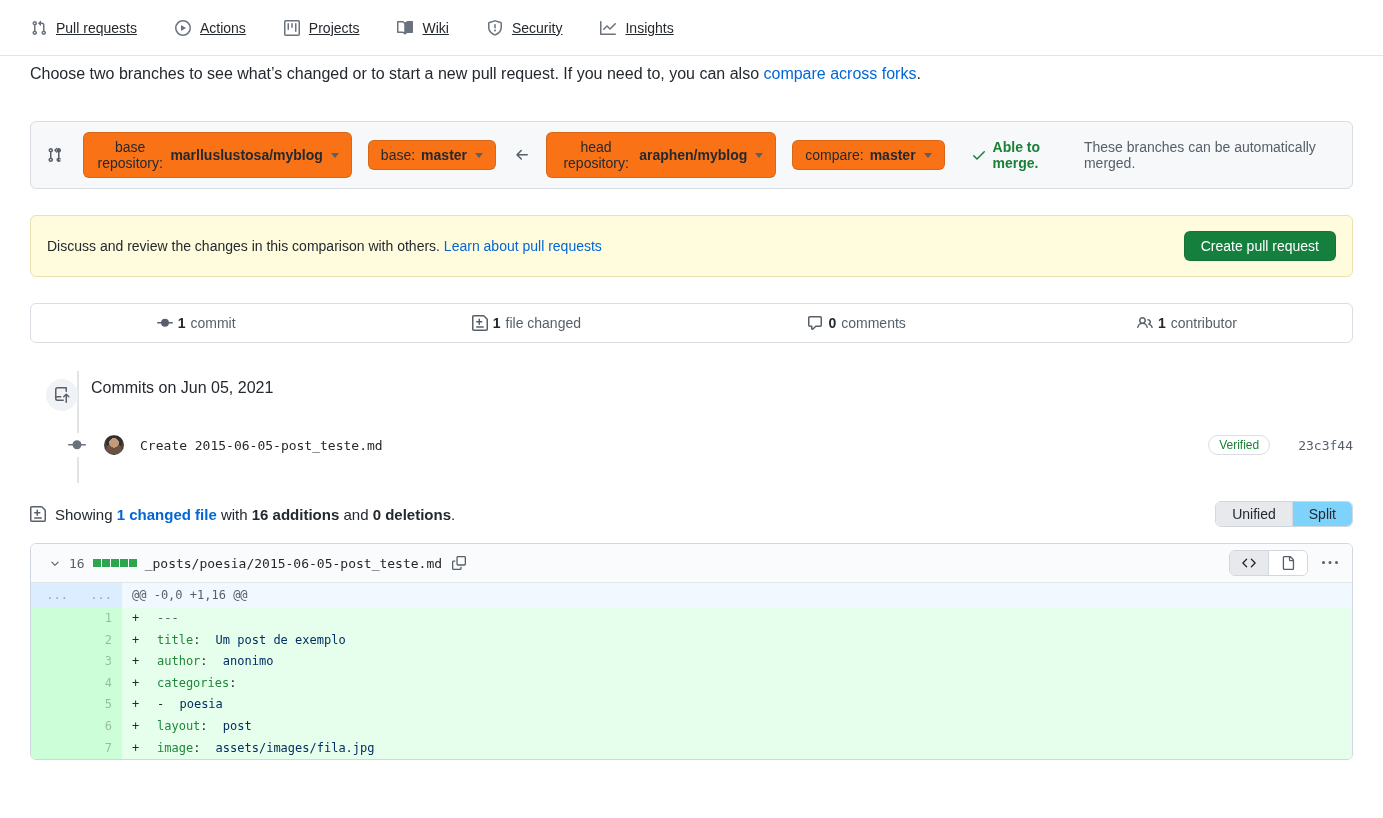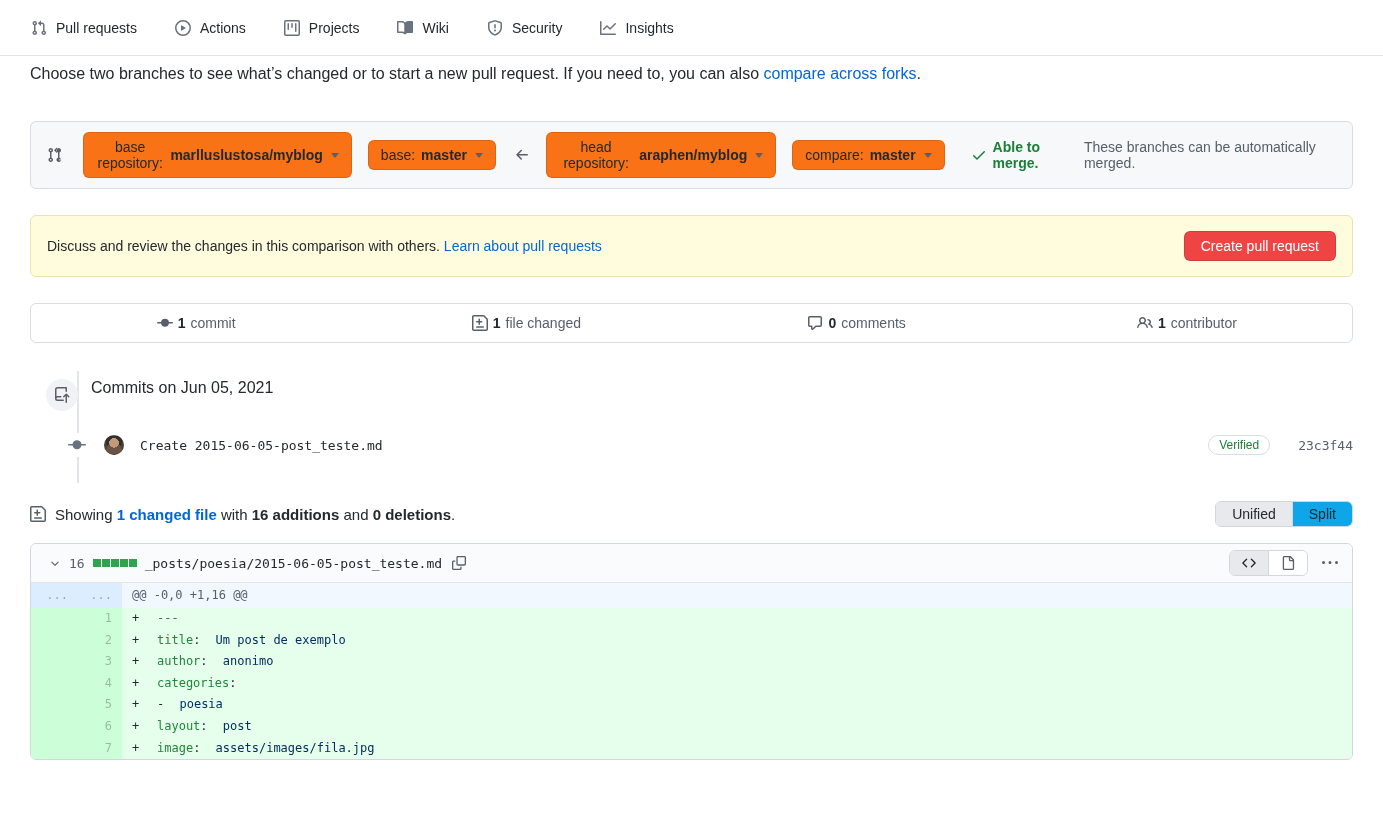--- a/index.html
+++ b/index.html
@@ -5,21 +5,21 @@
   * { margin:0; padding:0; box-sizing:border-box; }
   html,body { width:1383px; height:818px; overflow:hidden; background:#fff;
     font-family:"Liberation Sans", sans-serif; color:#24292e; }
   a { text-decoration:none; color:#0366d6; cursor:pointer; }
   svg { display:block; }
 
   
   .repo-nav { height:56px; border-bottom:1px solid #e1e4e8; display:flex; align-items:center;
     padding-left:22px; }
   .nav-item { display:flex; gap:9px; font-size:14px; color:#24292e;
-    padding:8px 9px; margin-right:20px; cursor:pointer; border-radius:6px; }
+    padding:8px 9px; margin-right:20px; cursor:pointer; border-radius:6px;text-decoration:underline; }
   .nav-item .oct { color:#6a737d; }
 
   .container { margin:0 30px; }
 
   
   h1.compare-title { font-size:26px; font-weight:400; margin-top:39px; letter-spacing:0; }
   p.compare-sub { font-size:16px; margin-top:9px; color:#24292e; }
 
   
   .range-bar { margin-top:38px; background:#f6f8fa; border:1px solid #d8dee4; border-radius:6px;
@@ -34,21 +34,21 @@
   .arrow-left { color:#57606a; margin:0 16px 0 2px; }
   .merge-status { display:flex; align-items:center; gap:6px; font-size:14px; margin-left:10px; }
   .merge-status .oct { color:#1a7f37; }
   .merge-ok { color:#1a7f37; font-weight:700; }
   .merge-desc { color:#57606a; }
 
   
   .banner { margin-top:26px; background:#fffbdd; border:1px solid #ece2b0; border-radius:6px;
     padding:15px 16px; display:flex; align-items:center; justify-content:space-between;gap:28px; }
   .banner-text { font-size:14px; color:#24292e; }
-  .btn-primary { background:#ef4444; color:#fff; border:1px solid rgba(27,31,35,0.15);
+  .btn-primary { background:#15803d; color:#fff; border:1px solid rgba(27,31,35,0.15);
     border-radius:6px; font-size:14px; font-weight:500; padding:6px 16px; cursor:pointer;
     font-family:inherit; }
 
   
   .stats-bar { margin-top:26px; border:1px solid #d8dee4; border-radius:6px; display:flex;
     height:40px; align-items:center; }
   .stat { flex:1; display:flex; align-items:center; justify-content:center; gap:5px;
     font-size:14px; color:#57606a; cursor:pointer; }
   .stat .oct { color:#57606a; }
   .stat b { color:#24292e; font-weight:600; }
@@ -79,21 +79,21 @@
     color:#57606a; cursor:pointer; }
 
   
   .summary-row { margin-top:44px; display:flex; align-items:center; font-size:15px; }
   .summary-row .oct-file { color:#57606a; margin-right:9px; }
   .summary-row b { font-weight:600; }
   .summary-row a { font-weight:600; }
   .summary-row .gap { white-space:pre; }
   .view-toggle { margin-left:auto; display:flex; border:1px solid #d0d7de; border-radius:6px;
     overflow:hidden; font-size:14px; }
-  .view-seg { padding:4px 16px; background:#0ea5e9; color:#24292e; cursor:pointer; }
+  .view-seg { padding:4px 16px; background:#7dd3fc; color:#24292e; cursor:pointer; }
   .view-seg + .view-seg { border-left:1px solid #d0d7de; }
   .view-seg.selected { background:#e7e9ec; }
 
   
   .diff-box { margin-top:16px; border:1px solid #d0d7de; border-radius:6px; overflow:hidden; }
   .diff-header { background:#fafbfc; border-bottom:1px solid #e1e4e8; display:flex;
     align-items:center; padding:6px 10px; height:39px; }
   .diff-header .chev { color:#57606a; cursor:pointer; margin:0 8px; }
   .diff-count { font-family:"DejaVu Sans Mono", monospace; font-size:13px; color:#57606a;
     margin-right:8px; }

